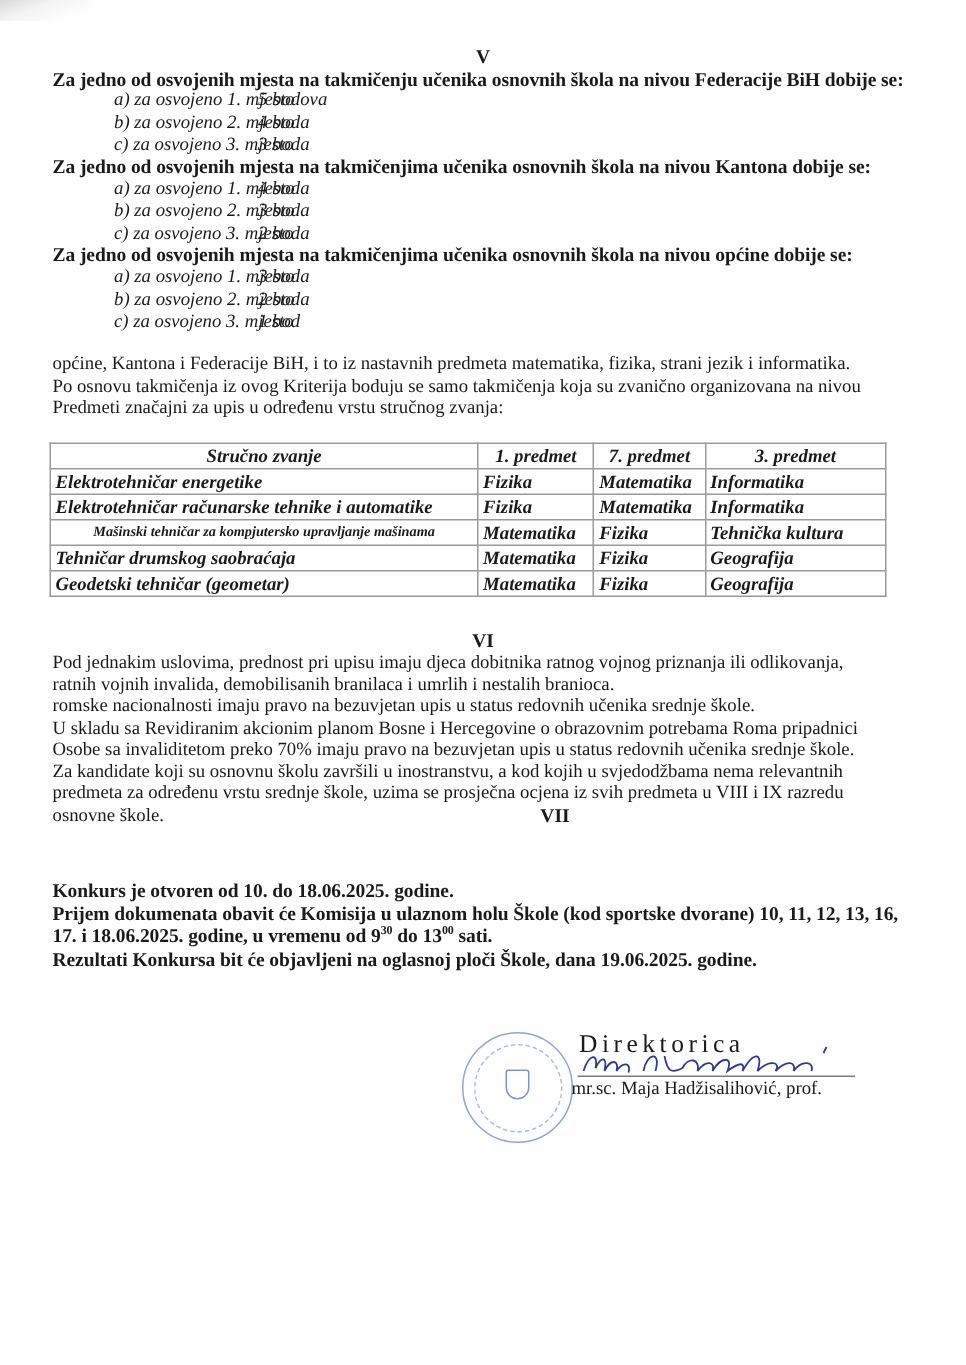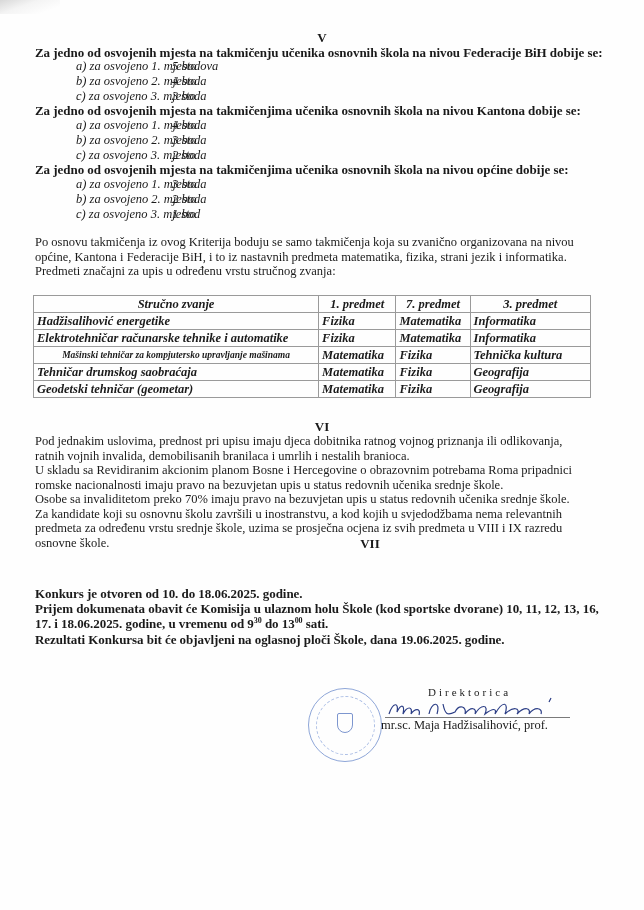--- a/index.html
+++ b/index.html
@@ -23,21 +23,21 @@
         line-height:15px; white-space:nowrap; text-align:left; }
   table.subj th { text-align:center; font-weight:bold; }
   table.subj td.small { font-size:9.5px;text-align:center; }
   .c1 { width:283px; } .c2 { width:72px; } .c3 { width:68px; } .c4 { width:118px; }
   .stamp { position:absolute; left:308px; top:688px; width:74px; height:74px;
         border-radius:50%; border:1.5px solid #8ea6d8; box-sizing:border-box; }
   .stamp::before { content:""; position:absolute; left:7px; top:7px; width:57px; height:57px;
         border-radius:50%; border:1px dashed #a9bce4; }
   .stamp .shield { position:absolute; left:28px; top:24px; width:16px; height:20px;
         border:1.2px solid #7d96cf; border-radius:2px 2px 8px 8px; box-sizing:border-box; }
-  .sig-title { position:absolute; left:386px; top:686px; font-size:11px; letter-spacing:3px;margin-left:42px; }
+  .sig-title { position:absolute; left:386px; top:686px; font-size:17px; letter-spacing:3px; }
   .sig-line { position:absolute; left:385px; top:717px; width:185px; border-top:1px solid #7a7a7a; }
   .sig-scribble { position:absolute; left:385px; top:694px; width:200px; height:28px; }
   .sig-name { position:absolute; left:381px; top:718px; font-size:12.5px; }
   sup { font-size:8px; line-height:0; }
 </style>
 </head>
 <body>
 
 <div class="page">
   <div class="corner-shadow"></div>
@@ -53,37 +53,37 @@
   <div class="item" style="top:118px;"><span>a) za osvojeno 1. mjesto</span><span class="pts">4 boda</span></div>
   <div class="item" style="top:133px;"><span>b) za osvojeno 2. mjesto</span><span class="pts">3 boda</span></div>
   <div class="item" style="top:148px;"><span>c) za osvojeno 3. mjesto</span><span class="pts">2 boda</span></div>
 
   <div class="bold-line" style="top:162px;">Za jedno od osvojenih mjesta na takmičenjima učenika osnovnih škola na nivou općine dobije se:</div>
   <div class="item" style="top:177px;"><span>a) za osvojeno 1. mjesto</span><span class="pts">3 boda</span></div>
   <div class="item" style="top:192px;"><span>b) za osvojeno 2. mjesto</span><span class="pts">2 boda</span></div>
   <div class="item" style="top:207px;"><span>c) za osvojeno 3. mjesto</span><span class="pts">1 bod</span></div>
 
   <div class="para" style="top:235px;">
+    <span class="ln">općine, Kantona i Federacije BiH, i to iz nastavnih predmeta matematika, fizika, strani jezik i informatika.</span>
     <span class="ln">Po osnovu takmičenja iz ovog Kriterija boduju se samo takmičenja koja su zvanično organizovana na nivou</span>
-    <span class="ln">općine, Kantona i Federacije BiH, i to iz nastavnih predmeta matematika, fizika, strani jezik i informatika.</span>
     <span class="ln">Predmeti značajni za upis u određenu vrstu stručnog zvanja:</span>
   </div>
 
   <table class="subj">
     <thead>
       <tr>
         <th class="c1">Stručno zvanje</th>
         <th class="c2">1. predmet</th>
         <th class="c3">7. predmet</th>
         <th class="c4">3. predmet</th>
       </tr>
     </thead>
     <tbody>
       <tr>
-        <td>Hadžisalihović energetike</td>
+        <td>Elektrotehničar energetike</td>
         <td>Fizika</td>
         <td>Matematika</td>
         <td>Informatika</td>
       </tr>
       <tr>
         <td>Elektrotehničar računarske tehnike i automatike</td>
         <td>Fizika</td>
         <td>Matematika</td>
         <td>Informatika</td>
       </tr>
@@ -105,22 +105,22 @@
         <td>Fizika</td>
         <td>Geografija</td>
       </tr>
     </tbody>
   </table>
 
   <div class="sec-title" style="top:419px;">VI</div>
   <div class="para" style="top:434px;">
     <span class="ln">Pod jednakim uslovima, prednost pri upisu imaju djeca dobitnika ratnog vojnog priznanja ili odlikovanja,</span>
     <span class="ln">ratnih vojnih invalida, demobilisanih branilaca i umrlih i nestalih branioca.</span>
+    <span class="ln">romske nacionalnosti imaju pravo na bezuvjetan upis u status redovnih učenika srednje škole.</span>
     <span class="ln">U skladu sa Revidiranim akcionim planom Bosne i Hercegovine o obrazovnim potrebama Roma pripadnici</span>
-    <span class="ln">romske nacionalnosti imaju pravo na bezuvjetan upis u status redovnih učenika srednje škole.</span>
     <span class="ln">Osobe sa invaliditetom preko 70% imaju pravo na bezuvjetan upis u status redovnih učenika srednje škole.</span>
     <span class="ln">Za kandidate koji su osnovnu školu završili u inostranstvu, a kod kojih u svjedodžbama nema relevantnih</span>
     <span class="ln">predmeta za određenu vrstu srednje škole, uzima se prosječna ocjena iz svih predmeta u VIII i IX razredu</span>
     <span class="ln">osnovne škole.</span>
   </div>
 
   <div class="sec-title" style="top:536px;padding-left:48px;">VII</div>
   <div class="bold-line" style="top:586px;">Konkurs je otvoren od 10. do 18.06.2025. godine.</div>
   <div class="bold-line" style="top:601px;">Prijem dokumenata obavit će Komisija u ulaznom holu Škole (kod sportske dvorane) 10, 11, 12, 13, 16,</div>
   <div class="bold-line" style="top:616px;"><span>17. i 18.06.2025. godine, u vremenu od 9</span><sup>30</sup><span> do 13</span><sup>00</sup><span> sati.</span></div>

